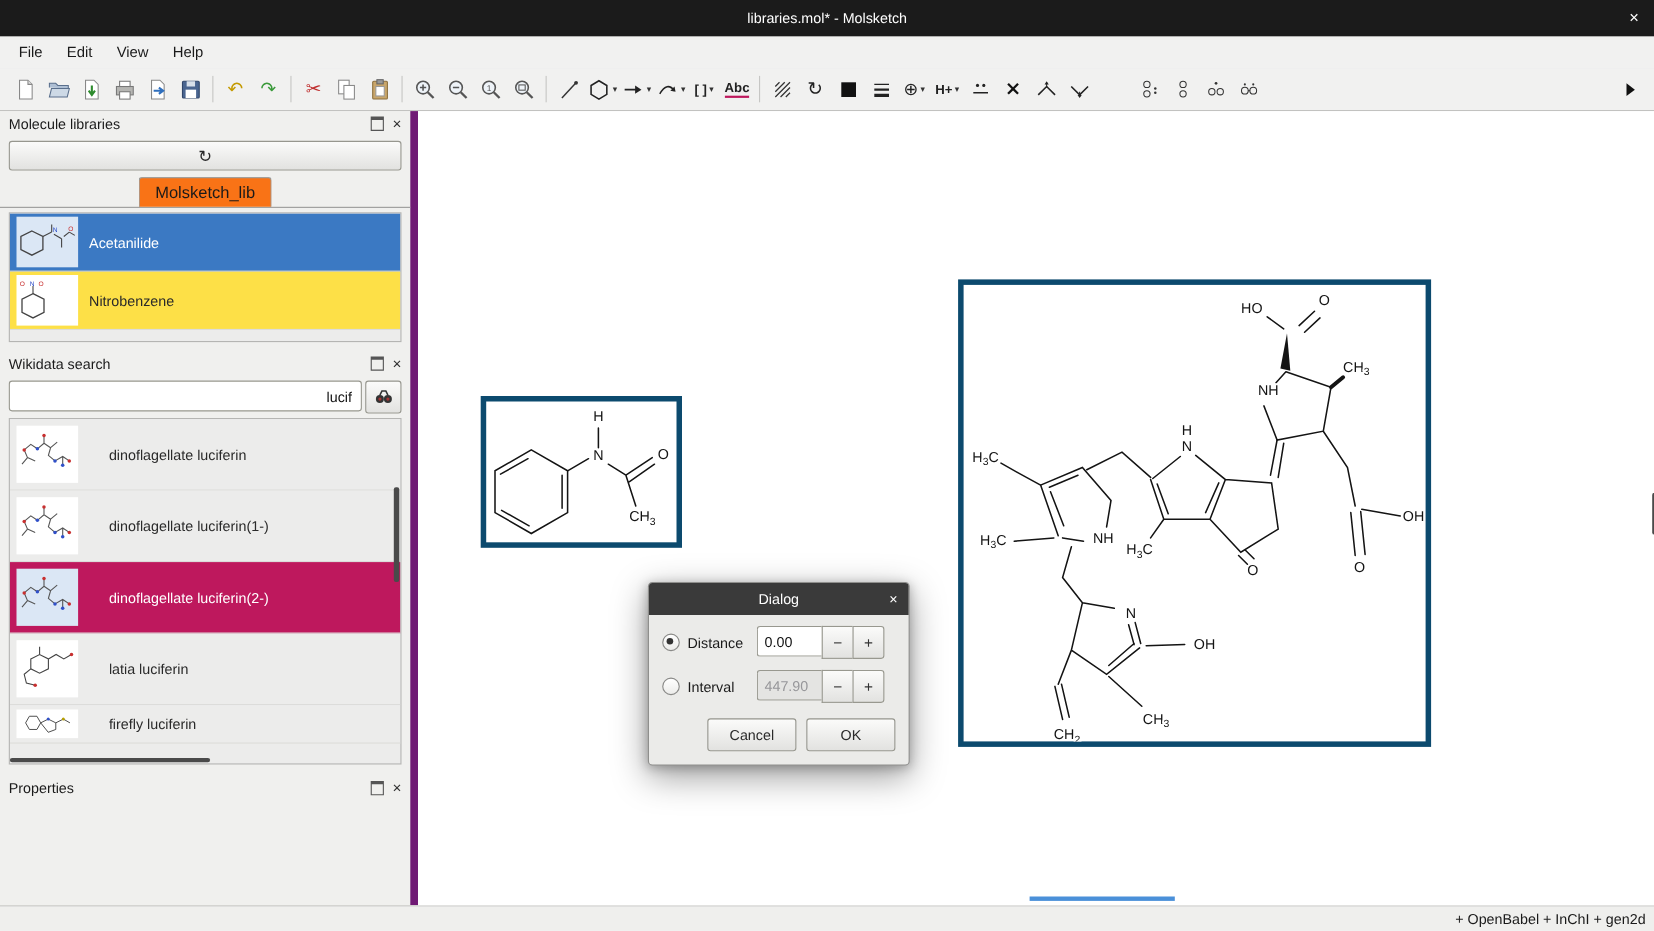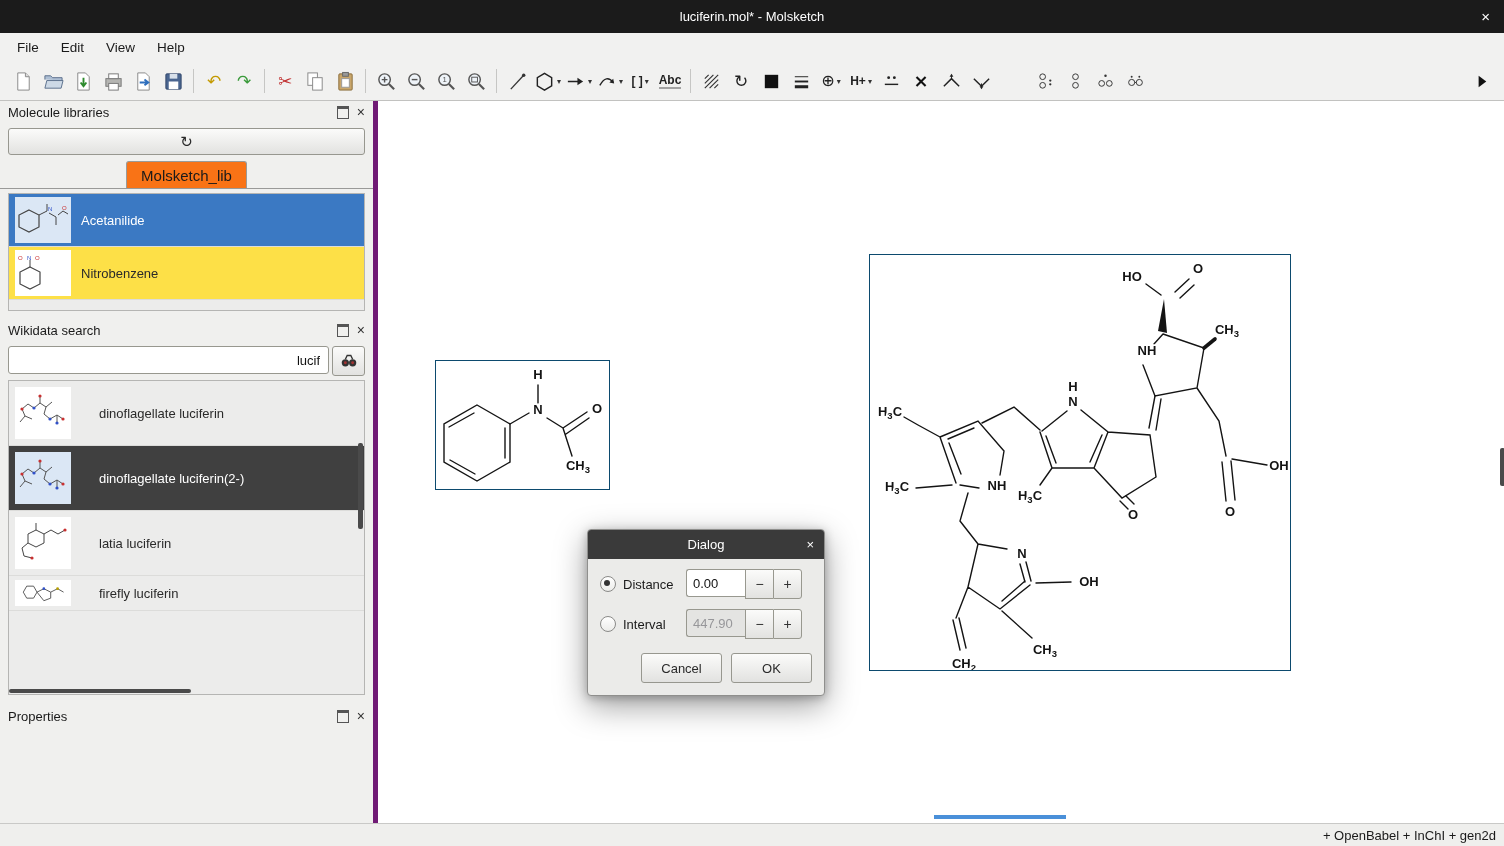--- a/index.html
+++ b/index.html
@@ -14,29 +14,29 @@
   .menubar{height:29px;background:#f1f1f0;display:flex;align-items:center;padding-left:6px;font-size:13.5px;color:#1a1a1a;flex:none;}
   .menu-item{padding:5px 11px;}
 
   
   .toolbar{height:38px;background:#f1f1f0;border-bottom:1px solid #c2c2c0;display:flex;align-items:center;padding:0 8px;flex:none;}
   .tbtn{height:28px;min-width:30px;background:transparent;border:none;display:flex;align-items:center;justify-content:center;padding:0 2px;border-radius:3px;}
   .ticon{display:flex;align-items:center;justify-content:center;}
   .tbtn svg{width:21px;height:21px;display:block;}
   .tglyph{font-size:17px;line-height:1;font-family:"DejaVu Sans",sans-serif;}
   .tglyph-txt{font-size:12px;font-weight:bold;color:#222;line-height:1;}
-  .abc{border-bottom:2px solid #a3a3a3;padding-bottom:1px;}
+  .abc{border-bottom:2px solid #be185d;padding-bottom:1px;}
   .tsep{width:1px;height:24px;background:#c6c6c4;margin:0 5px;flex:none;}
   .tgap{width:34px;flex:none;}
   .tpush{flex:1;}
   .dd{font-size:8px;color:#333;margin-left:2px;font-family:"DejaVu Sans",sans-serif;}
 
   
   .main{flex:1;display:flex;min-height:0;}
-  .dock{width:373px;flex:none;background:#f0f0ee;border-right:5px solid #701a75;display:flex;flex-direction:column;}
+  .dock{width:373px;flex:none;background:#f0f0ee;border-right:7px solid #701a75;display:flex;flex-direction:column;}
   .panel-header{height:22px;display:flex;align-items:center;padding:0 8px;font-size:13px;color:#1a1a1a;gap:8px;flex:none;}
   .ph-title{flex:1;}
   .float-ic{width:10px;height:9px;border:1px solid #555;border-top:3px solid #555;background:#f0f0ee;}
   .ph-close{font-size:14px;color:#333;line-height:1;}
 
   .gtkbtn{background:linear-gradient(#fbfbfa,#e2e2e0);border:1px solid #97978f;border-radius:3px;color:#2a2a2a;display:flex;align-items:center;justify-content:center;}
 
   .panel-lib{height:212px;display:flex;flex-direction:column;flex:none;margin-bottom:6px;}
   .refresh-btn{margin:5px 8px 4px;height:25px;font-size:15px;}
   .tabbar{height:27px;border-bottom:1px solid #9a9a98;display:flex;justify-content:center;flex:none;margin:2px 0 0;}
@@ -49,31 +49,31 @@
   .thumb svg{display:block;}
 
   .panel-wiki{flex:1;display:flex;flex-direction:column;min-height:0;margin-bottom:6px;}
   .search-row{display:flex;gap:3px;margin:5px 8px 4px;flex:none;}
   .search-input{flex:1;height:26px;border:1px solid #98988f;border-radius:3px;padding:0 8px;font-size:13px;background:#fff;color:#111;font-family:"Liberation Sans",sans-serif;text-align:right;}
   .search-btn{width:31px;height:28px;flex:none;}
   .wiki-list{flex:1;margin:0 8px 4px;background:#ececeb;border:1px solid #b5b5b3;position:relative;overflow:hidden;}
   .wiki-row{height:64px;display:flex;align-items:center;gap:28px;padding:0 6px;background:#ececeb;border-bottom:1px solid #dcdcda;font-size:13px;color:#2a2a2a;}
   .wiki-row.short{height:34px;}
   .wiki-row .thumb{width:56px;background:#fff;display:flex;align-items:center;justify-content:center;flex:none;}
-  .wiki-row.selected{background:#404040;color:#fff;}
+  .wiki-row.selected{background:#be185d;color:#fff;}
   .wiki-row.selected .thumb{background:#dbe7f5;}
   .vthumb{position:absolute;right:1px;top:62px;width:5px;height:86px;background:#4a4a4a;border-radius:2px;}
   .hthumb{position:absolute;left:0;bottom:1px;width:182px;height:4px;background:#4a4a4a;border-radius:2px;}
 
   .panel-props{height:118px;flex:none;display:flex;flex-direction:column;}
   .props-body{flex:1;font-size:13px;color:#8d8d8b;padding:8px 8px;}
 
   
   .canvas{flex:1;position:relative;background:#fff;min-width:0;}
-  .selbox{position:absolute;border:1px solid #0c4a6e;font-weight:bold;}
+  .selbox{position:absolute;border:5px solid #0c4a6e;}
   #selbox-small{left:57px;top:259px;width:173px;height:128px;}
   #selbox-large{left:491px;top:153px;width:420px;height:415px;}
   svg.mol{width:100%;height:100%;display:block;}
   .mol path{stroke:#141414;stroke-width:1.4;fill:none;stroke-linecap:round;}
   .mol path.bold{stroke-width:3.6;}
   .mol polygon.wedge{fill:#141414;stroke:none;}
   .atom{font-family:"Liberation Sans",sans-serif;font-size:13px;fill:#141414;stroke:#fff;stroke-width:3px;paint-order:stroke;}
   .canvas-hthumb{position:absolute;left:556px;top:714px;width:132px;height:4px;background:#4a90d9;}
   .canvas-vthumb{position:absolute;left:1122px;top:347px;width:5px;height:38px;background:#4a4a4a;border-radius:2px;}
 
@@ -97,21 +97,21 @@
 
   
   .statusbar{height:22px;background:#efefed;border-top:1px solid #c9c9c7;display:flex;align-items:center;justify-content:flex-end;padding:0 8px;font-size:13px;color:#1a1a1a;flex:none;}
 </style>
 </head>
 <body>
 
 <div class="window">
 
   <div class="titlebar">
-    <span>luciferin.mol* - Molsketch</span>
+    <span>libraries.mol* - Molsketch</span>
     <span class="close">×</span>
   </div>
 
   <div class="menubar">
     <span class="menu-item">File</span>
     <span class="menu-item">Edit</span>
     <span class="menu-item">View</span>
     <span class="menu-item">Help</span>
   </div>
 
@@ -466,20 +466,34 @@
                   <path d="M4 32L9 26L6 19L12 14L18 18L24 13L30 17L28 24L34 29L41 25L47 29M30 17L36 12M41 25L41 33M9 26L16 29M24 13L24 6" stroke="#555" fill="none" stroke-width="1"></path>
                   <circle cx="6" cy="19" r="1.6" fill="#c83030"></circle>
                   <circle cx="24" cy="6" r="1.6" fill="#c83030"></circle>
                   <circle cx="47" cy="29" r="1.6" fill="#c83030"></circle>
                   <circle cx="18" cy="18" r="1.6" fill="#3050c8"></circle>
                   <circle cx="34" cy="29" r="1.6" fill="#3050c8"></circle>
                   <circle cx="41" cy="33" r="1.6" fill="#3050c8"></circle>
                 </svg>
             </span>
             <span>dinoflagellate luciferin</span>
+          </div>
+          <div class="wiki-row">
+            <span class="thumb" style="height:52px">
+              <svg width="54" height="46" viewBox="0 0 54 46">
+                  <path d="M4 32L9 26L6 19L12 14L18 18L24 13L30 17L28 24L34 29L41 25L47 29M30 17L36 12M41 25L41 33M9 26L16 29M24 13L24 6" stroke="#555" fill="none" stroke-width="1"></path>
+                  <circle cx="6" cy="19" r="1.6" fill="#c83030"></circle>
+                  <circle cx="24" cy="6" r="1.6" fill="#c83030"></circle>
+                  <circle cx="47" cy="29" r="1.6" fill="#c83030"></circle>
+                  <circle cx="18" cy="18" r="1.6" fill="#3050c8"></circle>
+                  <circle cx="34" cy="29" r="1.6" fill="#3050c8"></circle>
+                  <circle cx="41" cy="33" r="1.6" fill="#3050c8"></circle>
+                </svg>
+            </span>
+            <span>dinoflagellate luciferin(1-)</span>
           </div>
           <div class="wiki-row selected">
             <span class="thumb" style="height:52px">
               <svg width="54" height="46" viewBox="0 0 54 46">
                   <path d="M4 32L9 26L6 19L12 14L18 18L24 13L30 17L28 24L34 29L41 25L47 29M30 17L36 12M41 25L41 33M9 26L16 29M24 13L24 6" stroke="#555" fill="none" stroke-width="1"></path>
                   <circle cx="6" cy="19" r="1.6" fill="#c83030"></circle>
                   <circle cx="24" cy="6" r="1.6" fill="#c83030"></circle>
                   <circle cx="47" cy="29" r="1.6" fill="#c83030"></circle>
                   <circle cx="18" cy="18" r="1.6" fill="#3050c8"></circle>
                   <circle cx="34" cy="29" r="1.6" fill="#3050c8"></circle>

